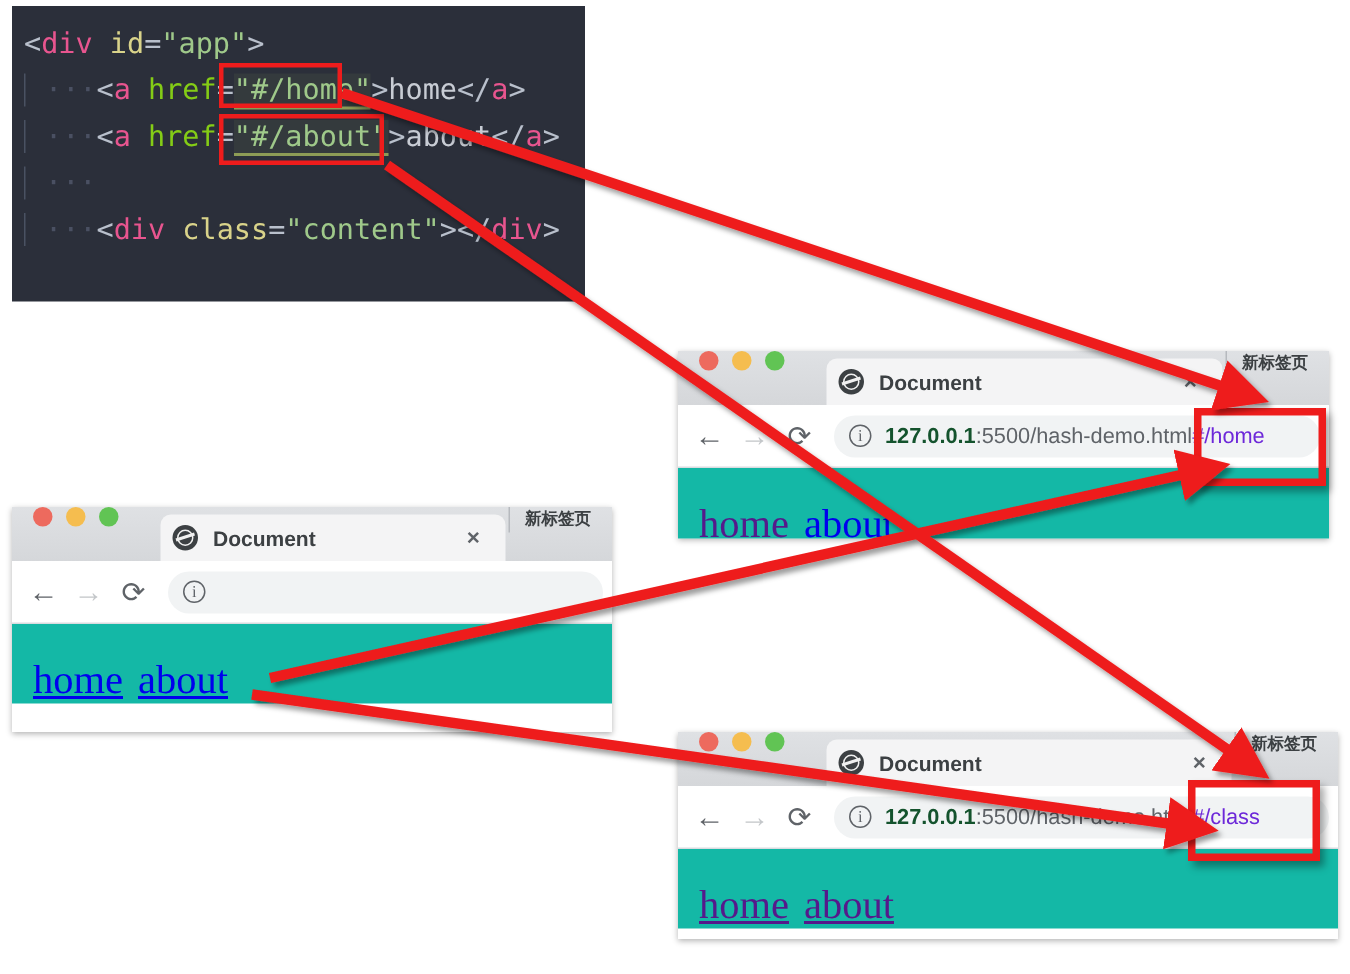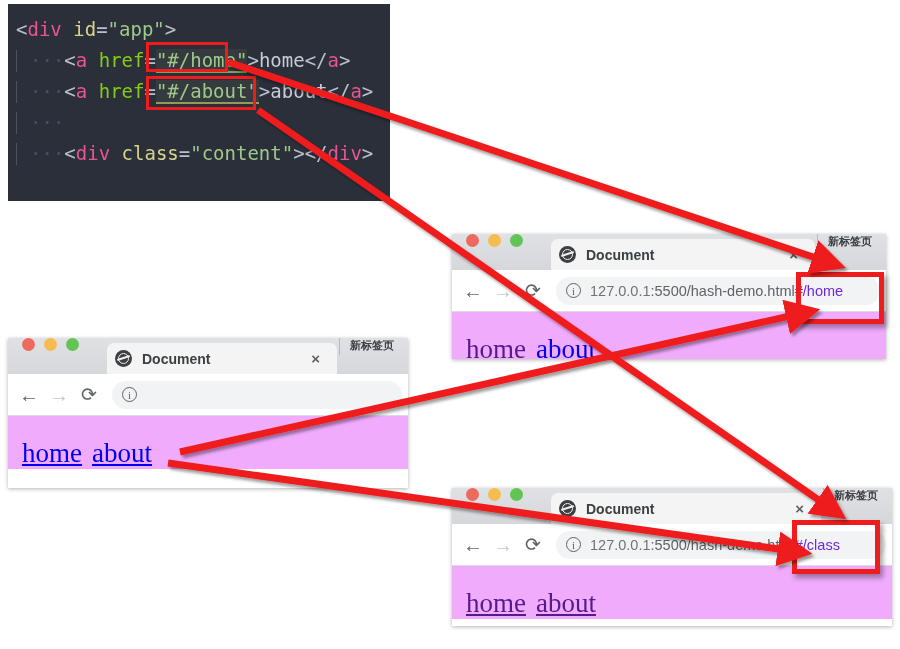--- a/index.html
+++ b/index.html
@@ -206,26 +206,26 @@
     font-family: "Liberation Serif", serif;
     margin-right: 9px;
     flex: 0 0 auto;
     box-sizing: border-box;
   }
   .url-text {
     font-size: 14.5px;
     white-space: nowrap;
     overflow: hidden;
   }
-  .url-host { color: #737373; font-weight: normal; }
+  .url-host { color: #14532d; font-weight: bold; }
   .url-path { color: #5f6368; }
   .url-hash { color: #6d28d9; }
 
   .viewport {
-    background: #f0abfc;
+    background: #14b8a6;
     padding: 22px 0 0 14px;
     box-sizing: border-box;
   }
   .page-links {
     font-family: "Liberation Serif", "DejaVu Serif", serif;
     font-size: 27px;
   }
   .page-links a {
     text-decoration: underline;
     margin-right: 10px;

